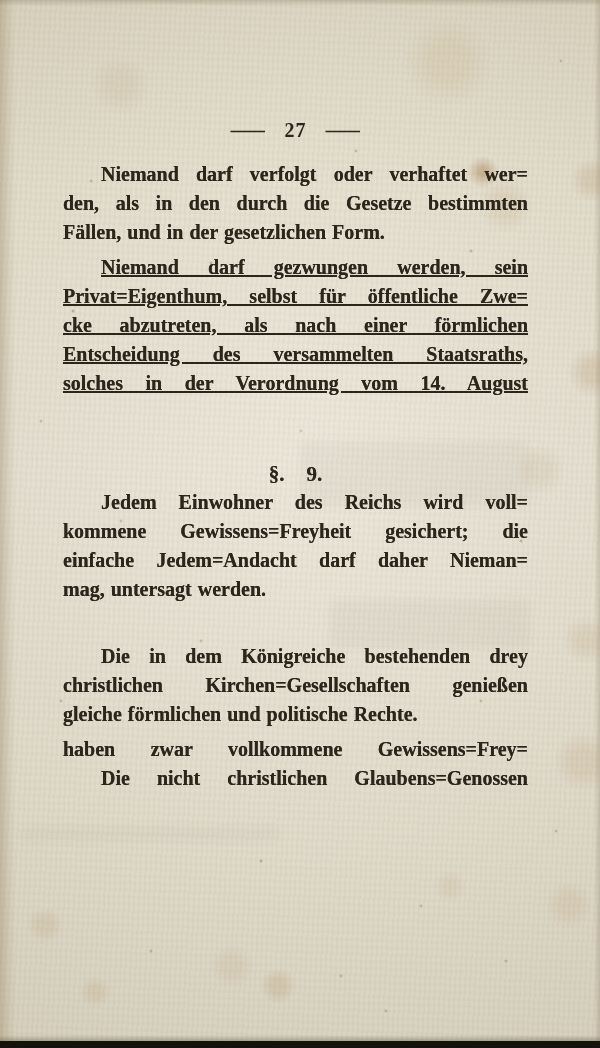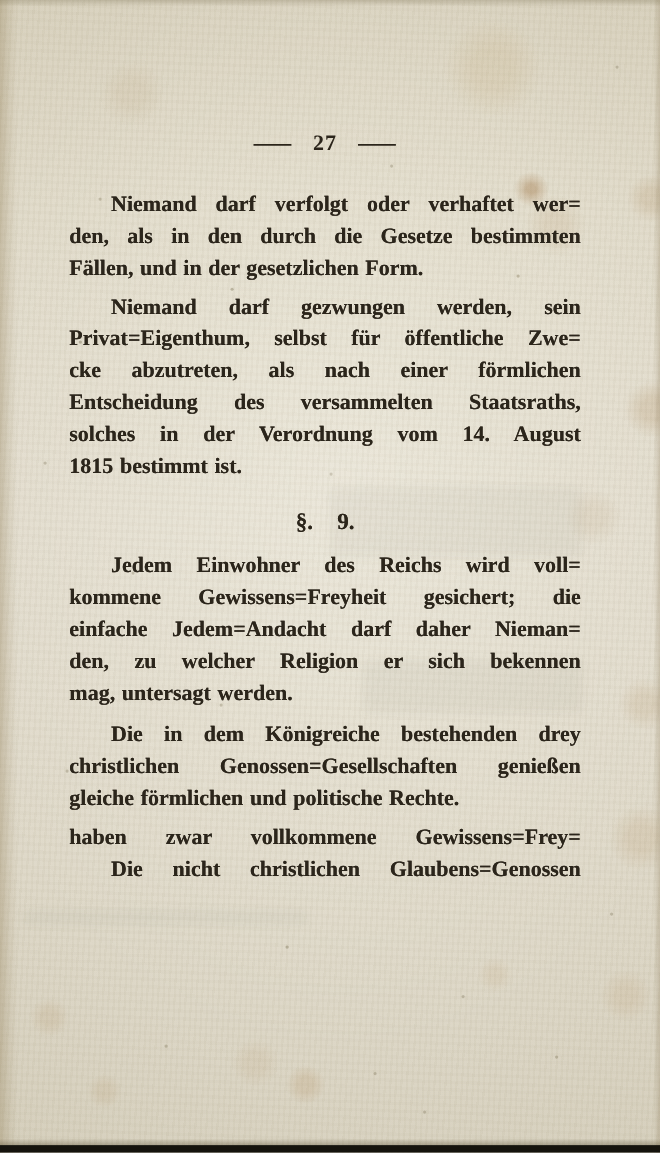--- a/index.html
+++ b/index.html
@@ -106,27 +106,26 @@
     gap: 26px; padding-right: 38px;
     font-size: 20px; font-weight: bold;
     letter-spacing: 1px;
   }
   .running-head .dash { display: inline-block; transform: scaleX(1.7); }
   .para {
     position: absolute; left: 63px; width: 465px;
     font-size: 20px; font-weight: bold; line-height: 29px;
     text-shadow: 0 0 0.5px rgba(43,37,27,0.85);
     word-spacing: 1px;
-    margin-top: 12px;
   }
   .line { text-align: justify; text-align-last: justify; text-justify: inter-word; }
   .line.first { text-indent: 38px; }
   .line.last { text-align: left; text-align-last: left; }
   .p1 { top: 160px; }
-  .p2 { top: 253px; }
+  .p2 { top: 253px; text-decoration: underline; }
   .p3 { top: 488px; }
   .p4 { top: 642px; }
   .p5 { top: 735px; }
   .section-head {
     position: absolute; left: 63px; top: 459px; width: 465px; height: 30px;
     display: flex; align-items: center; justify-content: center;
     gap: 22px; padding-right: 84px;
     font-size: 21px; font-weight: bold;
     text-shadow: 0 0 0.5px rgba(43,37,27,0.85);
   }
@@ -154,39 +153,37 @@
     <div class="line">den, als in den durch die Gesetze bestimmten</div>
     <div class="line last">Fällen, und in der gesetzlichen Form.</div>
   </div>
 
   <div class="para p2">
     <div class="line first">Niemand darf gezwungen werden, sein</div>
     <div class="line">Privat=Eigenthum, selbst für öffentliche Zwe=</div>
     <div class="line">cke abzutreten, als nach einer förmlichen</div>
     <div class="line">Entscheidung des versammelten Staatsraths,</div>
     <div class="line">solches in der Verordnung vom 14. August</div>
-    <div class="line last">1815 bestimmt ist.</div>
   </div>
 
   <div class="section-head">
     <span>§.</span>
     <span>9.</span>
   </div>
 
   <div class="para p3">
     <div class="line first">Jedem Einwohner des Reichs wird voll=</div>
     <div class="line">kommene Gewissens=Freyheit gesichert; die</div>
     <div class="line">einfache Jedem=Andacht darf daher Nieman=</div>
-    <div class="line">den, zu welcher Religion er sich bekennen</div>
     <div class="line last">mag, untersagt werden.</div>
   </div>
 
   <div class="para p4">
     <div class="line first">Die in dem Königreiche bestehenden drey</div>
-    <div class="line">christlichen Genossen=Gesellschaften genießen</div>
+    <div class="line">christlichen Kirchen=Gesellschaften genießen</div>
     <div class="line last">gleiche förmlichen und politische Rechte.</div>
   </div>
 
   <div class="para p5">
     <div class="line">haben zwar vollkommene Gewissens=Frey=</div>
     <div class="line first">Die nicht christlichen Glaubens=Genossen</div>
   </div>
 
   <div class="edge-left"></div>
   <div class="edge-top"></div>

